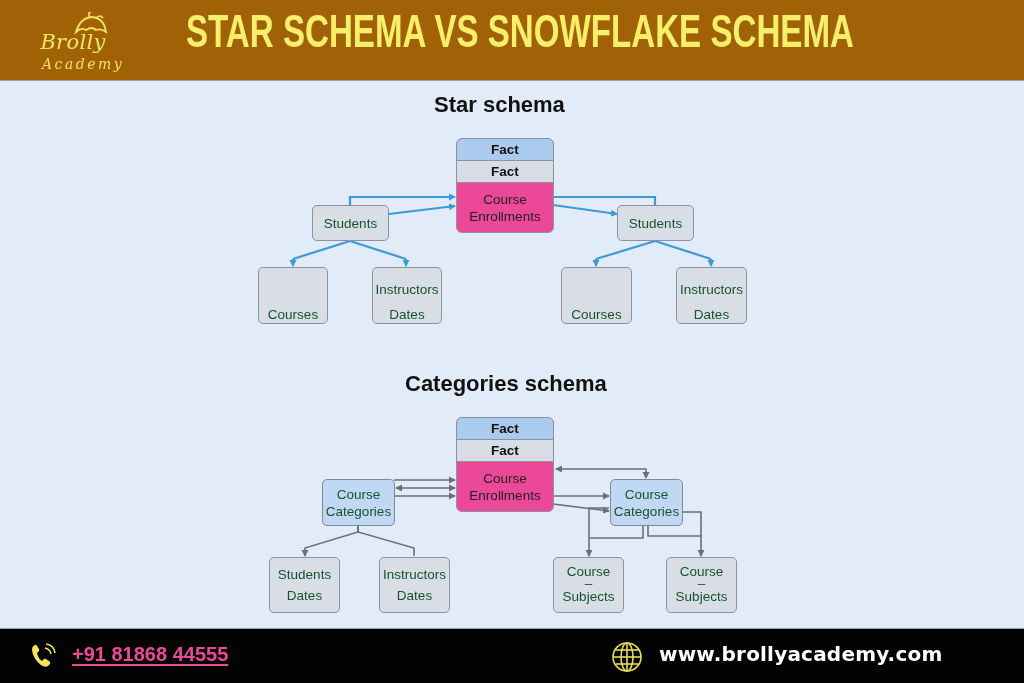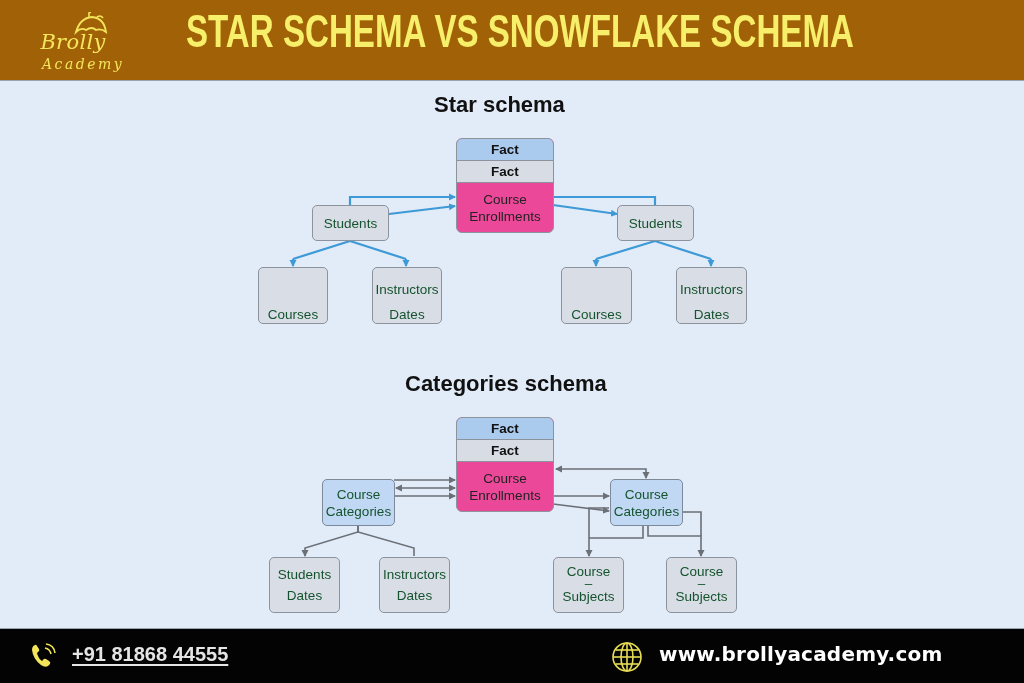--- a/index.html
+++ b/index.html
@@ -8,21 +8,21 @@
 
   .header { position: absolute; left: 0; top: 0; width: 1024px; height: 81px; background: #a16207; border-bottom: 1px solid #9aa3b0; }
   .logo { position: absolute; left: 36px; top: 10px; width: 80px; height: 64px; color: #f2e55a; text-align: center; }
   .logo svg { position: absolute; left: 38px; top: 2px; }
   .logo-name { position: absolute; left: 0; top: 20px; width: 74px; font-family: "DejaVu Serif", serif; font-style: italic; font-size: 21px; color: #f4e65c; letter-spacing: 0.3px; }
   .logo-sub { position: absolute; left: 6px; top: 46px; width: 70px; font-family: "DejaVu Serif", serif; font-style: italic; font-size: 14px; color: #f4e65c; letter-spacing: 2.5px; }
   .title { position: absolute; left: 186px; top: 6px; height: 50px; line-height: 50px; font-family: "Liberation Sans", sans-serif; font-weight: bold; font-size: 46px; color: #f7ef6a; letter-spacing: 0px; transform: scaleX(0.72); transform-origin: left center; white-space: nowrap; }
 
   .footer { position: absolute; left: 0; top: 628px; width: 1024px; height: 55px; background: #030303; border-top: 1px solid #9aa3b0; }
   .phone-icon { position: absolute; left: 30px; top: 13px; }
-  .phone { position: absolute; left: 72px; top: 14px; font-family: "Liberation Sans", sans-serif; font-weight: bold; font-size: 20px; color: #e5e5e5; text-decoration: underline; text-underline-offset: 3px; }
+  .phone { position: absolute; left: 72px; top: 14px; font-family: "Liberation Sans", sans-serif; font-weight: bold; font-size: 20px; color: #ec4899; text-decoration: underline; text-underline-offset: 3px; }
   .globe-icon { position: absolute; left: 611px; top: 12px; }
   .website { position: absolute; left: 659px; top: 13px; font-family: "DejaVu Sans", sans-serif; font-weight: bold; font-size: 20px; color: #ffffff; letter-spacing: 0.2px; text-align: center; }
 
   .section-title { position: absolute; font-family: Liberation Sans, sans-serif; font-weight: bold; font-size: 22px; color: #111; white-space: nowrap; }
 
   .node { position: absolute; border: 1.5px solid #8d939c; border-radius: 5px; background: #d9dde6; color: #14532d; font-size: 13.5px; text-align: center; display: flex; flex-direction: column; align-items: center; justify-content: center; line-height: 17px; }
   .node.blue { background: #c0d8f3; border-color: #7d8899; }
   .node.top { justify-content: flex-end; padding-top: 9px; }
   .node .l2 { margin-top: 8px; }
   .node.spaced { justify-content: space-between; padding: 8px 0 8px; }

